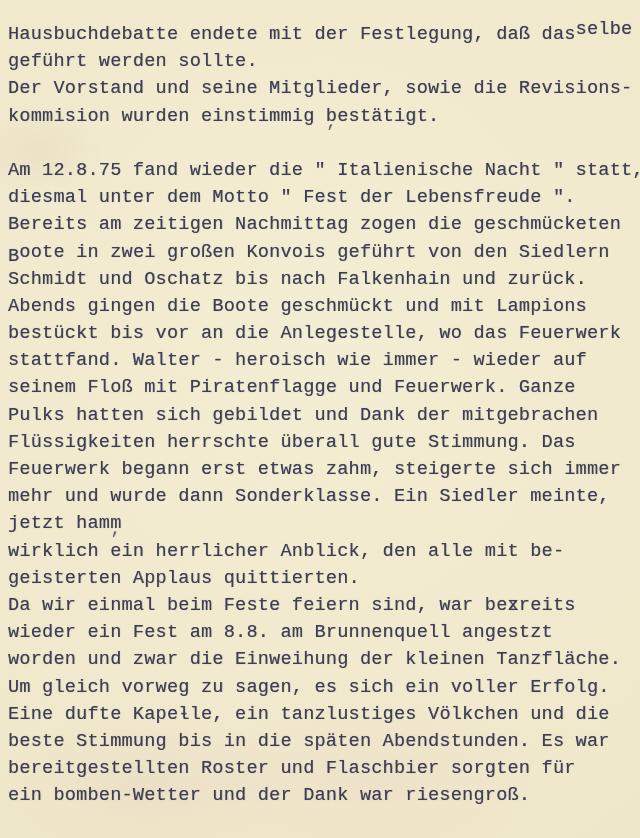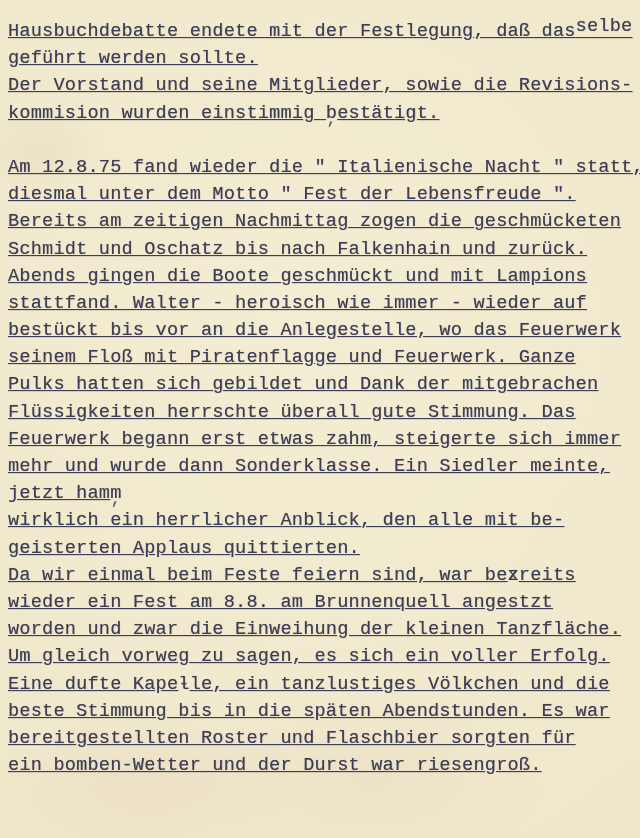--- a/index.html
+++ b/index.html
@@ -22,25 +22,24 @@
     color: #3d3d54;
   }
   .text-block {
     position: absolute;
     left: 8px;
     top: 16px;
     right: 0;
   }
   .line {
     height: 27.2px;
-    line-height: 31px;
+    line-height: 37px;
     white-space: pre;
     letter-spacing: 0.25px;
     text-shadow: 0.3px 0.3px 0.7px rgba(58,58,86,0.55);
-    text-decoration: underline;
   }
   .seg { display: inline; }
   .sup { position: relative; top: -5px; }
   .low { position: relative; top: 4px; }
   .rel { position: relative; display: inline-block; }
   .ov {
     position: absolute;
     left: 0;
     top: 0;
     width: 100%;
@@ -63,34 +62,35 @@
 <div class="page">
   <div class="text-block">
       <div class="line"><span class="seg">Hausbuchdebatte endete mit der Festlegung, daß das</span><span class="seg sup">selbe</span></div>
       <div class="line"><span class="seg">geführt werden sollte.</span></div>
       <div class="line"><span class="seg">Der Vorstand und seine Mitglieder, sowie die Revisions-</span></div>
       <div class="line"><span class="seg">kommision wurden einstimmig </span><span class="seg rel">b<span class="un">,</span></span><span class="seg">estätigt.</span></div>
       <div class="line"></div>
       <div class="line"><span class="seg">Am 12.8.75 fand wieder die " Italienische Nacht " statt,</span></div>
       <div class="line"><span class="seg">diesmal unter dem Motto " Fest der Lebensfreude ".</span></div>
       <div class="line"><span class="seg">Bereits am zeitigen Nachmittag zogen die geschmücketen</span></div>
+      <div class="line"><span class="seg low">B</span><span class="seg">oote in zwei großen Konvois geführt von den Siedlern</span></div>
       <div class="line"><span class="seg">Schmidt und Oschatz bis nach Falkenhain und zurück.</span></div>
       <div class="line"><span class="seg">Abends gingen die Boote geschmückt und mit Lampions</span></div>
+      <div class="line"><span class="seg">bestückt bis vor an die Anlegestelle, wo das Feuerwerk</span></div>
       <div class="line"><span class="seg">stattfand. Walter - heroisch wie immer - wieder auf</span></div>
-      <div class="line"><span class="seg">bestückt bis vor an die Anlegestelle, wo das Feuerwerk</span></div>
       <div class="line"><span class="seg">seinem Floß mit Piratenflagge und Feuerwerk. Ganze</span></div>
       <div class="line"><span class="seg">Pulks hatten sich gebildet und Dank der mitgebrachen</span></div>
       <div class="line"><span class="seg">Flüssigkeiten herrschte überall gute Stimmung. Das</span></div>
       <div class="line"><span class="seg">Feuerwerk begann erst etwas zahm, steigerte sich immer</span></div>
       <div class="line"><span class="seg">mehr und wurde dann Sonderklasse. Ein Siedler meinte,</span></div>
       <div class="line"><span class="seg">jetzt ham</span><span class="seg rel">m<span class="un">,</span></span></div>
       <div class="line"><span class="seg">wirklich ein herrlicher Anblick, den alle mit be-</span></div>
       <div class="line"><span class="seg">geisterten Applaus quittierten.</span></div>
       <div class="line"><span class="seg">Da wir einmal beim Feste feiern sind, war be</span><span class="seg rel">z<span class="ov">x</span></span><span class="seg">reits</span></div>
       <div class="line"><span class="seg">wieder ein Fest am 8.8. am Brunnenquell angestzt</span></div>
       <div class="line"><span class="seg">worden und zwar die Einweihung der kleinen Tanzfläche.</span></div>
       <div class="line"><span class="seg">Um gleich vorweg zu sagen, es sich ein voller Erfolg.</span></div>
       <div class="line"><span class="seg">Eine dufte Kape</span><span class="seg rel">l<span class="ov">-</span></span><span class="seg">le, ein tanzlustiges Völkchen und die</span></div>
       <div class="line"><span class="seg">beste Stimmung bis in die späten Abendstunden. Es war</span></div>
       <div class="line"><span class="seg">bereitgestellten Roster und Flaschbier sorgten für</span></div>
-      <div class="line"><span class="seg">ein bomben-Wetter und der Durst war riesengroß.</span></div>
+      <div class="line"><span class="seg">ein bomben-Wetter und der Dank war riesengroß.</span></div>
     </div>
 </div>
 
 </body></html>

